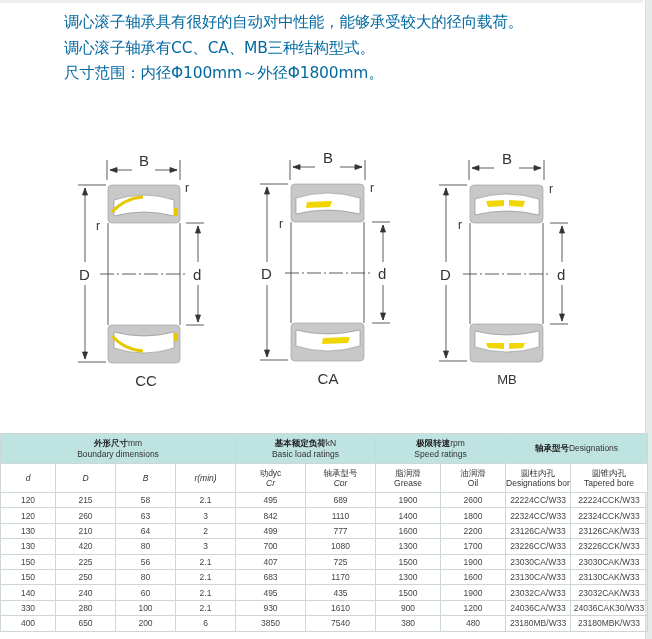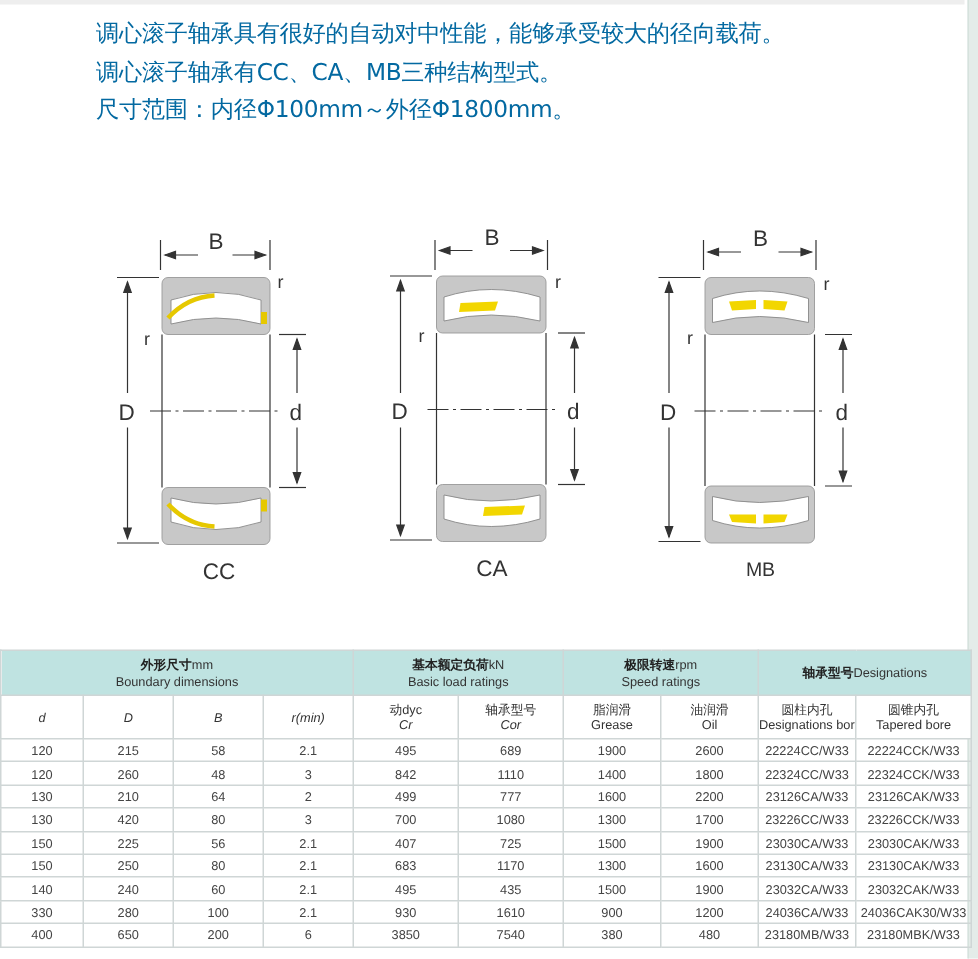--- a/index.html
+++ b/index.html
@@ -200,21 +200,21 @@
         <td>495</td>
         <td>689</td>
         <td>1900</td>
         <td>2600</td>
         <td>22224CC/W33</td>
         <td>22224CCK/W33</td>
       </tr>
       <tr>
         <td>120</td>
         <td>260</td>
-        <td>48</td>
+        <td>63</td>
         <td>3</td>
         <td>842</td>
         <td>1110</td>
         <td>1400</td>
         <td>1800</td>
         <td>22324CC/W33</td>
         <td>22324CCK/W33</td>
       </tr>
       <tr>
         <td>130</td>

